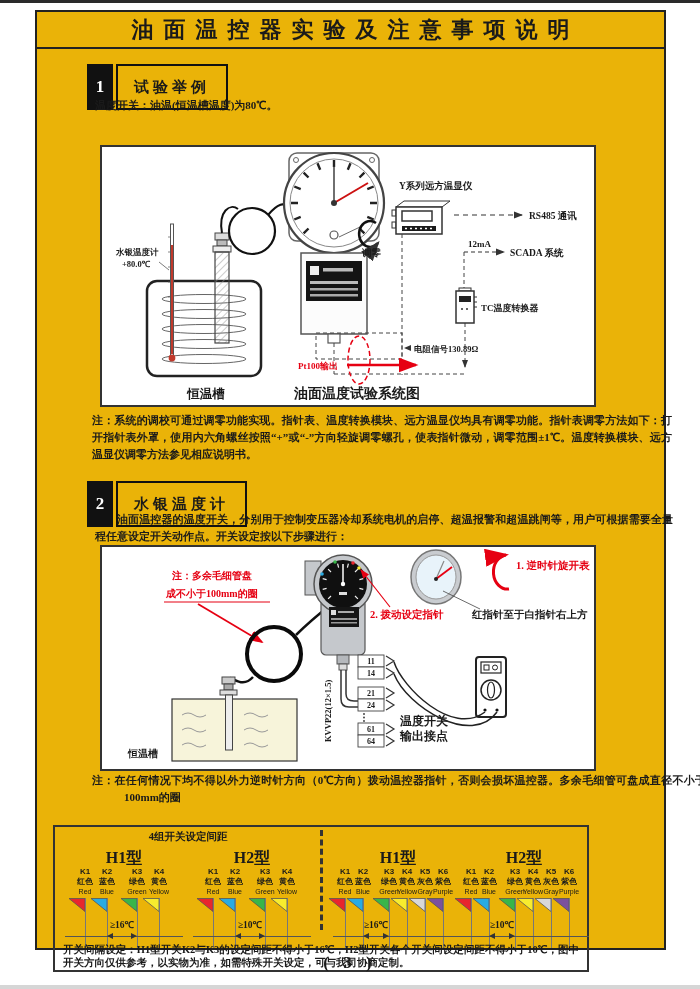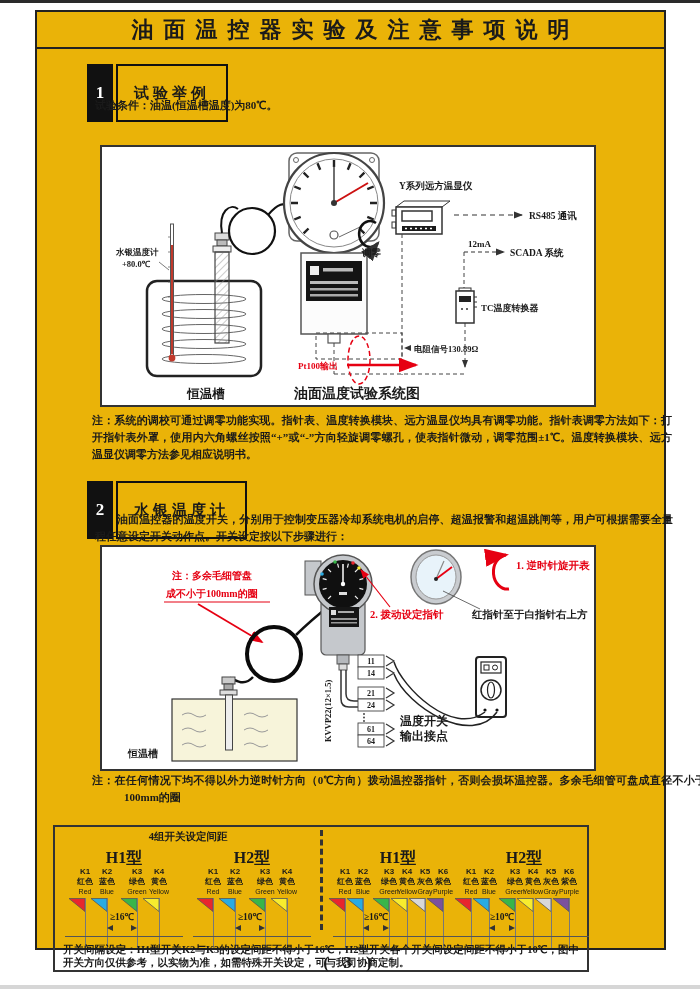--- a/index.html
+++ b/index.html
@@ -4,21 +4,21 @@
 <style>
   html,body{margin:0;padding:0;background:#fff;}
   body{width:700px;height:989px;position:relative;font-family:"Liberation Serif",serif;color:#1a1a1a;overflow:hidden;}
   .edge-top{position:absolute;left:0;top:0;width:700px;height:3px;background:#2a2a2a;}
   .edge-bottom{position:absolute;left:0;bottom:0;width:700px;height:4px;background:#d6d6d6;}
   .frame{position:absolute;left:35px;top:10px;width:631px;height:940px;border:2px solid #222;box-sizing:border-box;background:#eab308;}
   .titlebar{height:35px;border-bottom:2px solid #222;text-align:center;font-size:22px;font-weight:700;letter-spacing:10px;line-height:35px;text-indent:10px;}
   .content{position:absolute;left:0;top:37px;right:0;bottom:0;}
   .sec-head{position:absolute;display:flex;align-items:stretch;}
   .sec-num{width:26px;background:#111;color:#fff;font-size:17px;font-weight:700;display:flex;align-items:center;justify-content:center;}
-  .sec-title{border:2px solid #111;margin-left:3px;padding:17px 16px;font-size:15px;font-weight:700;letter-spacing:4px;line-height:20px;}
+  .sec-title{border:2px solid #111;margin-left:3px;padding:11px 16px;font-size:15px;font-weight:700;letter-spacing:4px;line-height:20px;}
   .para{position:absolute;font-size:11px;font-weight:700;line-height:17px;text-align:justify;}
   .note{position:absolute;font-size:11px;font-weight:700;line-height:17px;text-align:justify;}
   .hang{padding-left:32px;text-indent:-32px;}
   .indent1{text-indent:22px;}
   .diagbox{position:absolute;border:2px solid #333;background:#fff;}
   svg .t{font-family:"Liberation Serif",serif;font-weight:700;fill:#1a1a1a;}
   svg .r{fill:#e60012;}
   .pageno{position:absolute;left:0;top:953px;width:700px;text-align:center;font-size:17px;font-weight:700;letter-spacing:5px;}
   
   .chart{position:absolute;left:53px;top:780px;width:536px;height:147px;border:2px solid #333;box-sizing:border-box;margin-top:45px;}
@@ -27,41 +27,41 @@
   .sw-group{position:absolute;top:40px;height:90px;}
   .sw-model{position:absolute;top:-19px;left:0;width:100%;text-align:center;font-size:16px;font-weight:700;}
   .sw-col{position:absolute;top:0;width:26px;text-align:center;}
   .sw-id{font-size:8px;line-height:10px;font-weight:700;font-family:"Liberation Sans",sans-serif;}
   .sw-cn{font-size:8px;line-height:10px;font-weight:700;}
   .sw-en{font-size:7px;line-height:9px;font-family:"Liberation Sans",sans-serif;}
   .sw-flagwrap{position:relative;height:50px;margin-top:2px;}
   .sw-pole{position:absolute;left:50%;top:0;width:1px;height:50px;background:#777;}
   .sw-flag{position:absolute;right:50%;margin-right:-1px;top:0;}
   .sw-baseline{position:absolute;left:-4px;right:-4px;top:69px;height:1px;background:#555;}
-  .sw-gap{position:absolute;top:44px;height:18px;}
+  .sw-gap{position:absolute;top:52px;height:18px;}
   .sw-gap-label{display:block;text-align:center;font-size:9.5px;font-weight:700;line-height:12px;white-space:nowrap;}
   .sw-gap::before{content:'';position:absolute;left:0;top:13.5px;border-top:3.5px solid transparent;border-bottom:3.5px solid transparent;border-right:6px solid #333;}
   .sw-gap::after{content:'';position:absolute;right:0;top:13.5px;border-top:3.5px solid transparent;border-bottom:3.5px solid transparent;border-left:6px solid #333;}
   .chart-footer{position:absolute;left:8px;right:8px;top:116px;font-size:10.5px;font-weight:700;line-height:13px;text-align:justify;}
 </style>
 </head>
 <body>
 
 <div class="edge-top"></div>
 <div class="edge-bottom"></div>
 
 <div class="frame">
   <div class="titlebar">油面温控器实验及注意事项说明</div>
   <div class="content">
 
     <div class="sec-head" style="left:50px;top:15px;">
       <div class="sec-num">1</div>
       <div class="sec-title">试验举例</div>
     </div>
-    <div class="para" style="left:58px;top:48px;width:575px;">试验条件：油温(恒温槽温度)为80℃。</div>
+    <div class="para" style="left:58px;top:48px;width:575px;">温度开关：油温(恒温槽温度)为80℃。</div>
 
     <div class="diagbox" style="left:63px;top:96px;width:492px;height:258px;">
       <svg width="488" height="254" viewBox="0 0 488 254">
         <defs>
           <marker id="ab1" markerWidth="8" markerHeight="6" refX="7" refY="3" orient="auto">
               <path d="M0,0 L8,3 L0,6 Z" fill="#333"></path>
             </marker>
           <marker id="ar1" markerWidth="8" markerHeight="6" refX="7" refY="3" orient="auto">
               <path d="M0,0 L8,3 L0,6 Z" fill="#e60012"></path>
             </marker>

